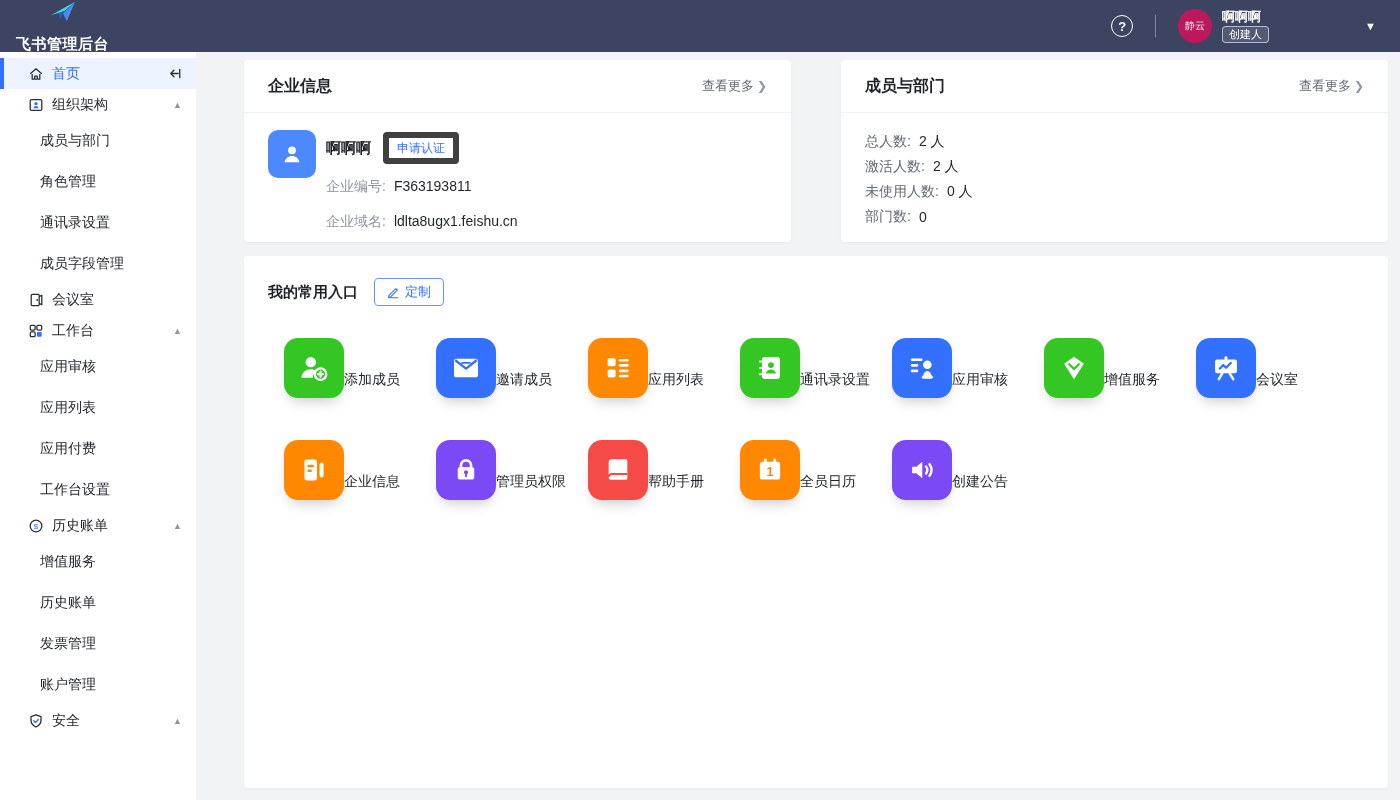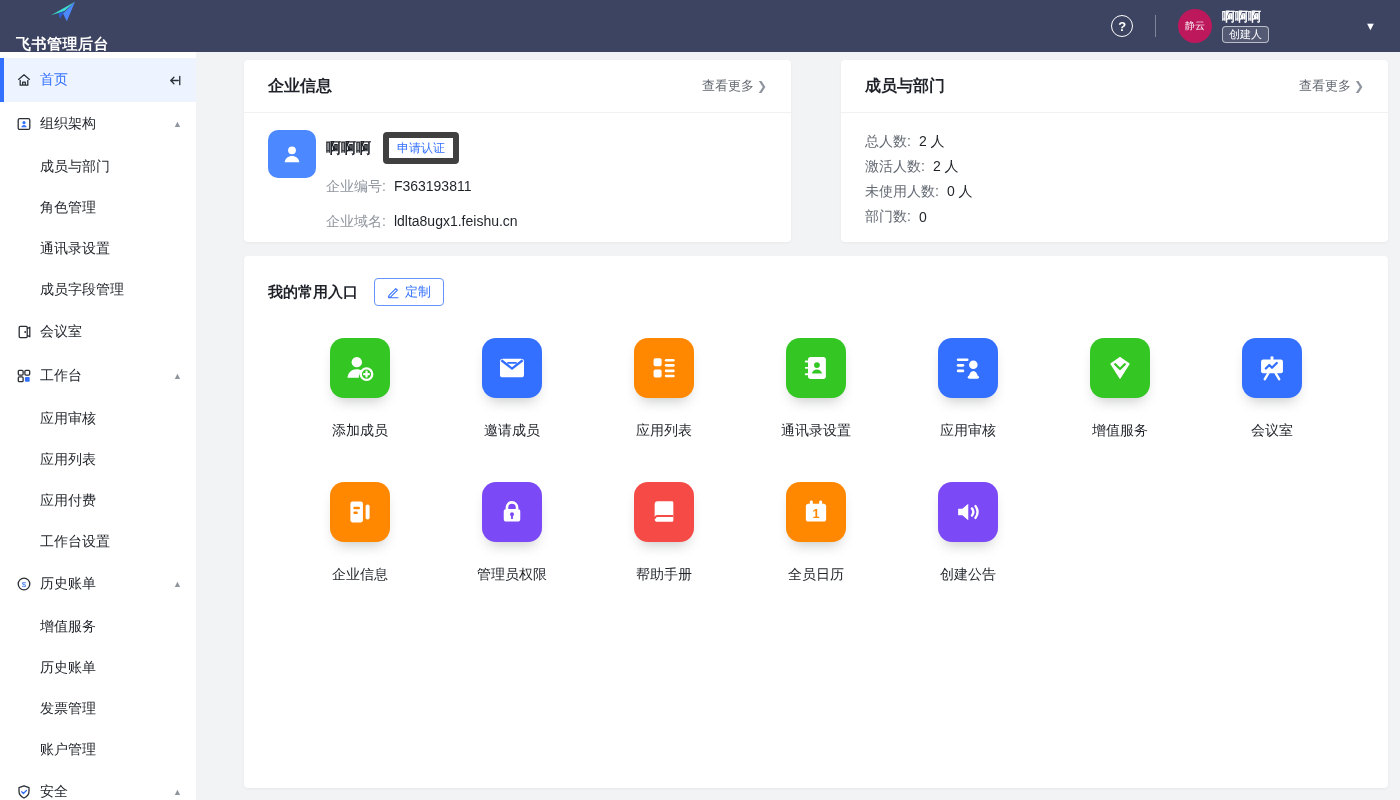--- a/index.html
+++ b/index.html
@@ -20,21 +20,21 @@
     align-items:center;justify-content:center;font-size:10px;color:#fff;}
   .user-meta{display:flex;flex-direction:column;gap:3px;}
   .user-name{font-size:13px;font-weight:bold;line-height:13px;}
   .user-badge{font-size:11px;line-height:15px;padding:0 6px;border:1px solid rgba(255,255,255,.6);
     border-radius:4px;background:rgba(255,255,255,.12);align-self:flex-start;}
   .caret-down{margin-left:86px;font-size:11px;color:#fff;}
 
   
   .sidebar{position:absolute;left:0;top:52px;width:196px;height:748px;background:#fff;
     padding-top:6px;overflow:hidden;}
-  .side-row{position:relative;height:44px;display:flex;align-items:center;padding:0 14px 0 16px;
+  .side-row{position:relative;height:31px;display:flex;align-items:center;padding:0 14px 0 28px;
     font-size:14px;cursor:pointer;}
   .side-row .s-icon{width:16px;height:16px;margin-right:8px;flex:0 0 16px;display:flex;align-items:center;}
   .side-row .s-label{flex:1;white-space:nowrap;}
   .side-row.group .s-label{font-weight:500;}
   .side-row.active{background:#eef4ff;color:#3370ff;}
   .side-row.active::before{content:"";position:absolute;left:0;top:0;width:4px;height:100%;background:#3370ff;}
   .side-sub{height:41px;display:flex;align-items:center;padding-left:40px;font-size:14px;
     color:#1f2329;cursor:pointer;white-space:nowrap;}
   .g-caret{font-size:9px;color:#8f959e;}
   .collapse-ic{display:flex;align-items:center;}
@@ -70,21 +70,21 @@
   .stat-label{color:#646a73;margin-right:8px;}
   .stat-value{color:#1f2329;}
 
   
   .shortcuts-card{flex:1 1 auto;display:flex;flex-direction:column;overflow:hidden;}
   .sc-head{display:flex;align-items:center;gap:16px;padding:22px 24px 4px;}
   .sc-title{font-size:15px;font-weight:bold;}
   .customize-btn{display:flex;align-items:center;gap:5px;font-size:13px;color:#3370ff;
     border:1px solid #6694ff;border-radius:4px;padding:4px 12px;background:#fff;cursor:pointer;}
   .sc-grid{display:grid;grid-template-columns:repeat(7,1fr);row-gap:42px;padding:28px 40px 0;}
-  .sc-item{display:flex;flex-direction:column;align-items:center;cursor:pointer;}
+  .sc-item{display:flex;flex-direction:row;align-items:center;cursor:pointer;}
   .tile{width:60px;height:60px;border-radius:14px;display:flex;align-items:center;justify-content:center;
     box-shadow:0 8px 14px -6px rgba(31,35,41,.28);}
   .sc-label{margin-top:24px;font-size:14px;color:#1f2329;white-space:nowrap;}
 </style>
 </head>
 <body>
 
 <div class="header">
   <div class="logo">
     <svg width="27" height="27" viewBox="0 0 28 28">

